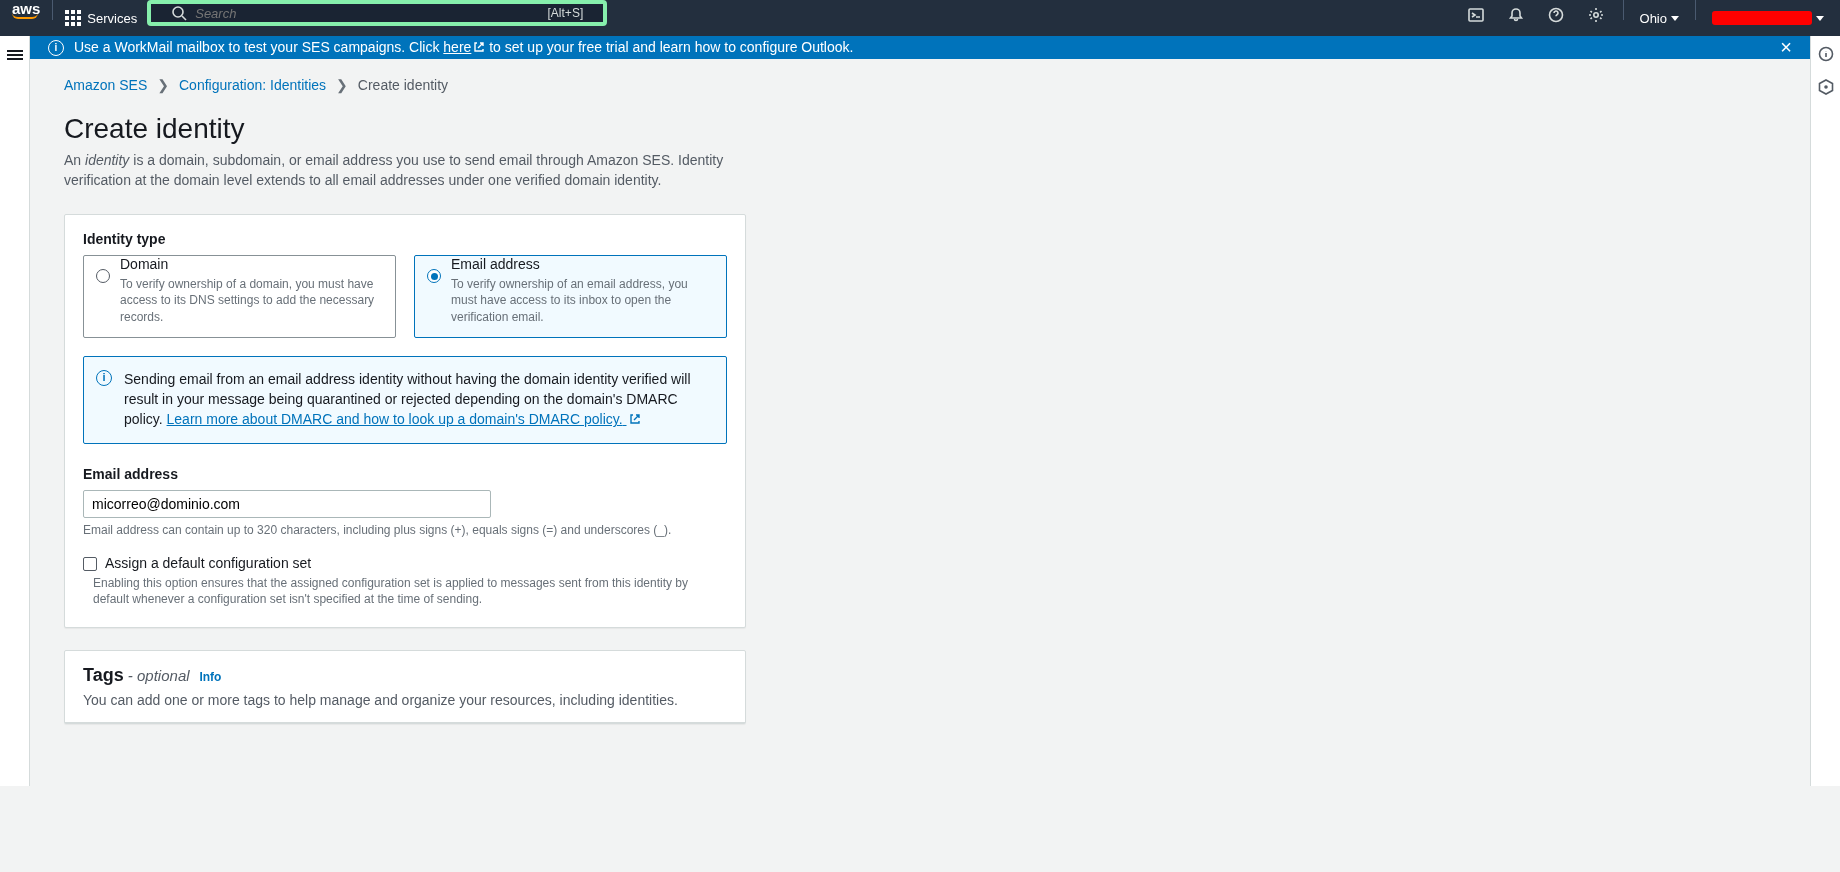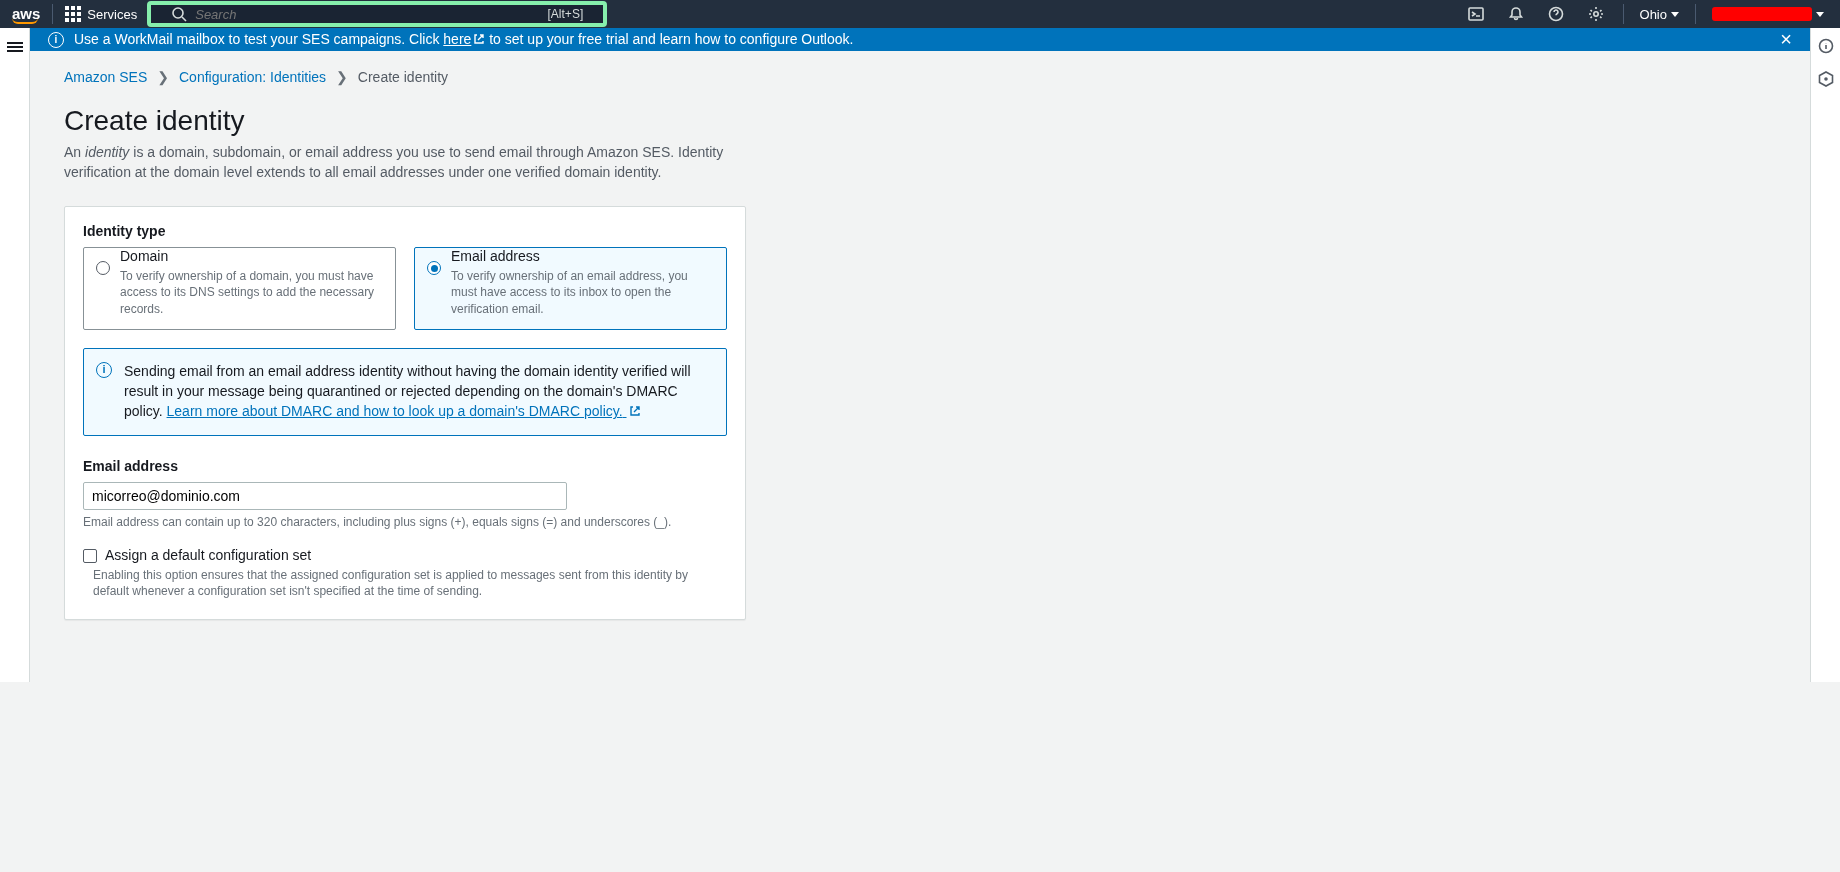--- a/index.html
+++ b/index.html
@@ -1,19 +1,19 @@
 <!DOCTYPE html>
 <html><head>
 <meta charset="utf-8">
 <style>
   * { box-sizing: border-box; margin: 0; padding: 0; }
   body { font-family: "Amazon Ember", "Helvetica Neue", Arial, sans-serif; font-size: 14px; color: #16191f; background: #f2f3f3; }
 
   
-  .topnav { background: #232f3e; height: 28px; display: flex; align-items: center; color: #d5dbdb; padding: 0 12px; gap: 10px; }
+  .topnav { background: #232f3e; height: 36px; display: flex; color: #d5dbdb; padding: 0 12px; gap: 10px; }
   .aws-logo { font-family: Arial, sans-serif; font-weight: bold; font-size: 15px; }
   .aws-logo span.a { color: #fff; }
   .aws-smile { display:block; width: 26px; height: 6px; border-bottom: 2px solid #ff9900; border-radius: 0 0 14px 14px; margin-top:-4px; }
   .vsep { width:1px; height:20px; background:#4a5a70; margin:0 2px; }
   .services { display:flex; align-items:center; gap:6px; cursor:pointer; font-size:13px; color:#fff; }
   .grid-icon { display:grid; grid-template-columns: repeat(3,4px); grid-template-rows: repeat(3,4px); gap:2px; }
   .grid-icon i { background:#fff; width:4px; height:4px; display:block; }
   .search-wrap { flex: 0 0 460px; background:#1a2433; border:4px solid #86efac; border-radius:4px; height:26px; display:flex; align-items:center; padding:0 20px; gap:8px; color:#879196; }
   .search-wrap input { flex:1; background:transparent; border:none; outline:none; color:#d5dbdb; font-style:italic; font-size:13px; }
   .search-shortcut { font-size:12px; color:#d5dbdb; }
@@ -68,21 +68,21 @@
   .tile .radio { position:absolute; left:12px; top:13px; width:14px; height:14px; border:1.5px solid #545b64; border-radius:50%; background:#fff; }
   .tile.selected .radio { border-color:#0073bb; }
   .tile.selected .radio::after { content:""; position:absolute; left:2.5px; top:2.5px; width:7px; height:7px; background:#0073bb; border-radius:50%; }
   .tile-title { font-size:14px; margin-bottom:4px; }
   .tile-desc { font-size:12px; color:#687078; line-height:1.35; }
 
   .alert { border:1px solid #0073bb; background:#f1faff; border-radius:2px; padding:12px 14px 12px 40px; position:relative; font-size:14px; color:#16191f; line-height:1.45; margin-bottom:22px; }
   .alert .info-circ-b { position:absolute; left:12px; top:13px; width:16px; height:16px; border:1.8px solid #0073bb; color:#0073bb; border-radius:50%; display:flex; align-items:center; justify-content:center; font-weight:bold; font-size:11px; }
   .alert a { color:#0073bb; text-decoration:underline; }
 
-  .text-input { width:484px; border:1px solid #aab7b8; border-radius:2px; padding:5px 8px; font-size:14px; outline:none; }
+  .text-input { width:408px; border:1px solid #aab7b8; border-radius:2px; padding:5px 8px; font-size:14px; outline:none; }
   .hint { font-size:12px; color:#687078; margin-top:5px; }
 
   .checkbox-row { display:flex; align-items:flex-start; gap:8px; margin-top:18px; }
   .cbox { width:14px; height:14px; border:1px solid #545b64; border-radius:2px; background:#fff; margin-top:2px; cursor:pointer; }
   .checkbox-row .ctext { font-size:14px; }
   .cbox-hint { font-size:12px; color:#687078; margin-top:4px; margin-left:10px; line-height:1.35; }
 
   .tags-head h2 { font-size:18px; font-weight:700; display:inline; }
   .optional { font-style:italic; color:#545b64; font-weight:400; font-size:15px; }
   .tags-desc { font-size:14px; color:#545b64; margin-top:6px; }
@@ -219,20 +219,27 @@
             <div class="hint">Email address can contain up to 320 characters, including plus signs (+), equals signs (=) and underscores (_).</div>
 
             <div class="checkbox-row">
               <span class="cbox"></span>
               <span class="ctext">Assign a default configuration set</span>
             </div>
             <div class="cbox-hint">Enabling this option ensures that the assigned configuration set is applied to messages sent from this identity by default whenever a configuration set isn't specified at the time of sending.</div>
           </div>
         </div>
 
+        <div class="panel">
+          <div class="panel-head tags-head" style="display:block;">
+            <h2 style="display:inline">Tags</h2><span class="optional"> - optional</span>
+            <span class="info-link" style="margin-left:6px;">Info</span>
+            <div class="tags-desc">You can add one or more tags to help manage and organize your resources, including identities.</div>
+          </div>
+        </div>
 
       </div>
     </div>
   </div>
 
   <div class="right-tools">
     <div>
       <svg class="icn" viewBox="0 0 16 16">
           <circle cx="8" cy="8" r="6.5"></circle>
           <line x1="8" y1="5" x2="8" y2="5.2"></line>

